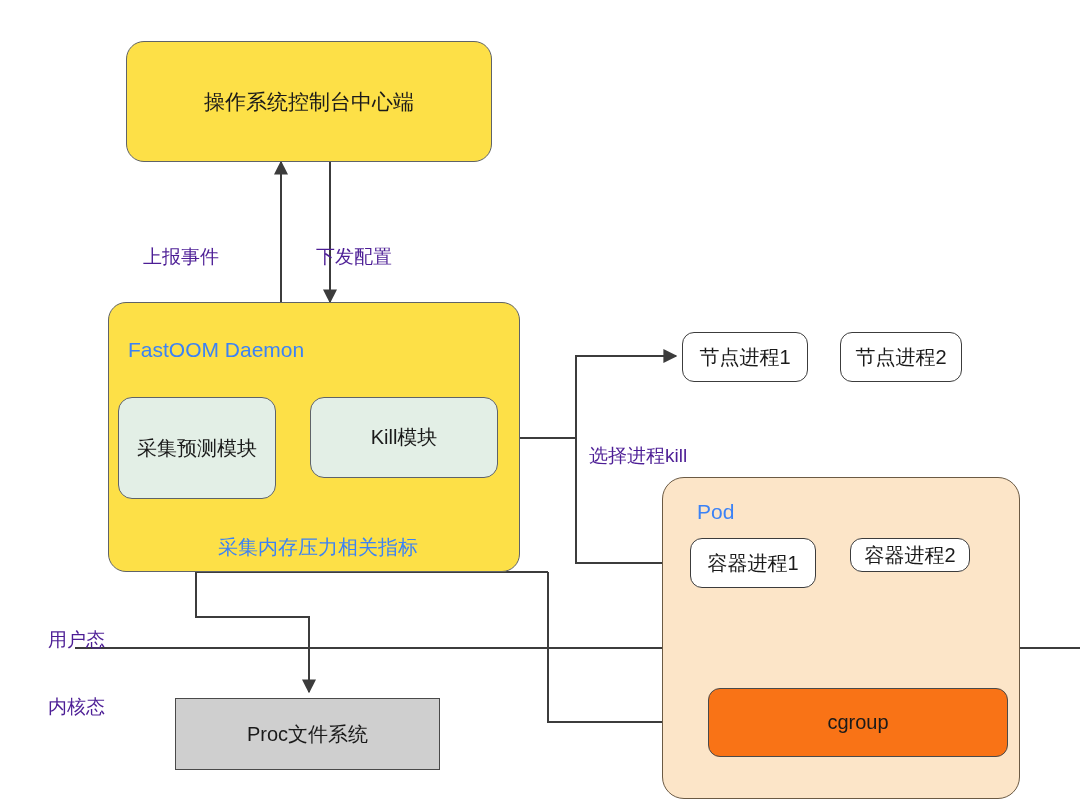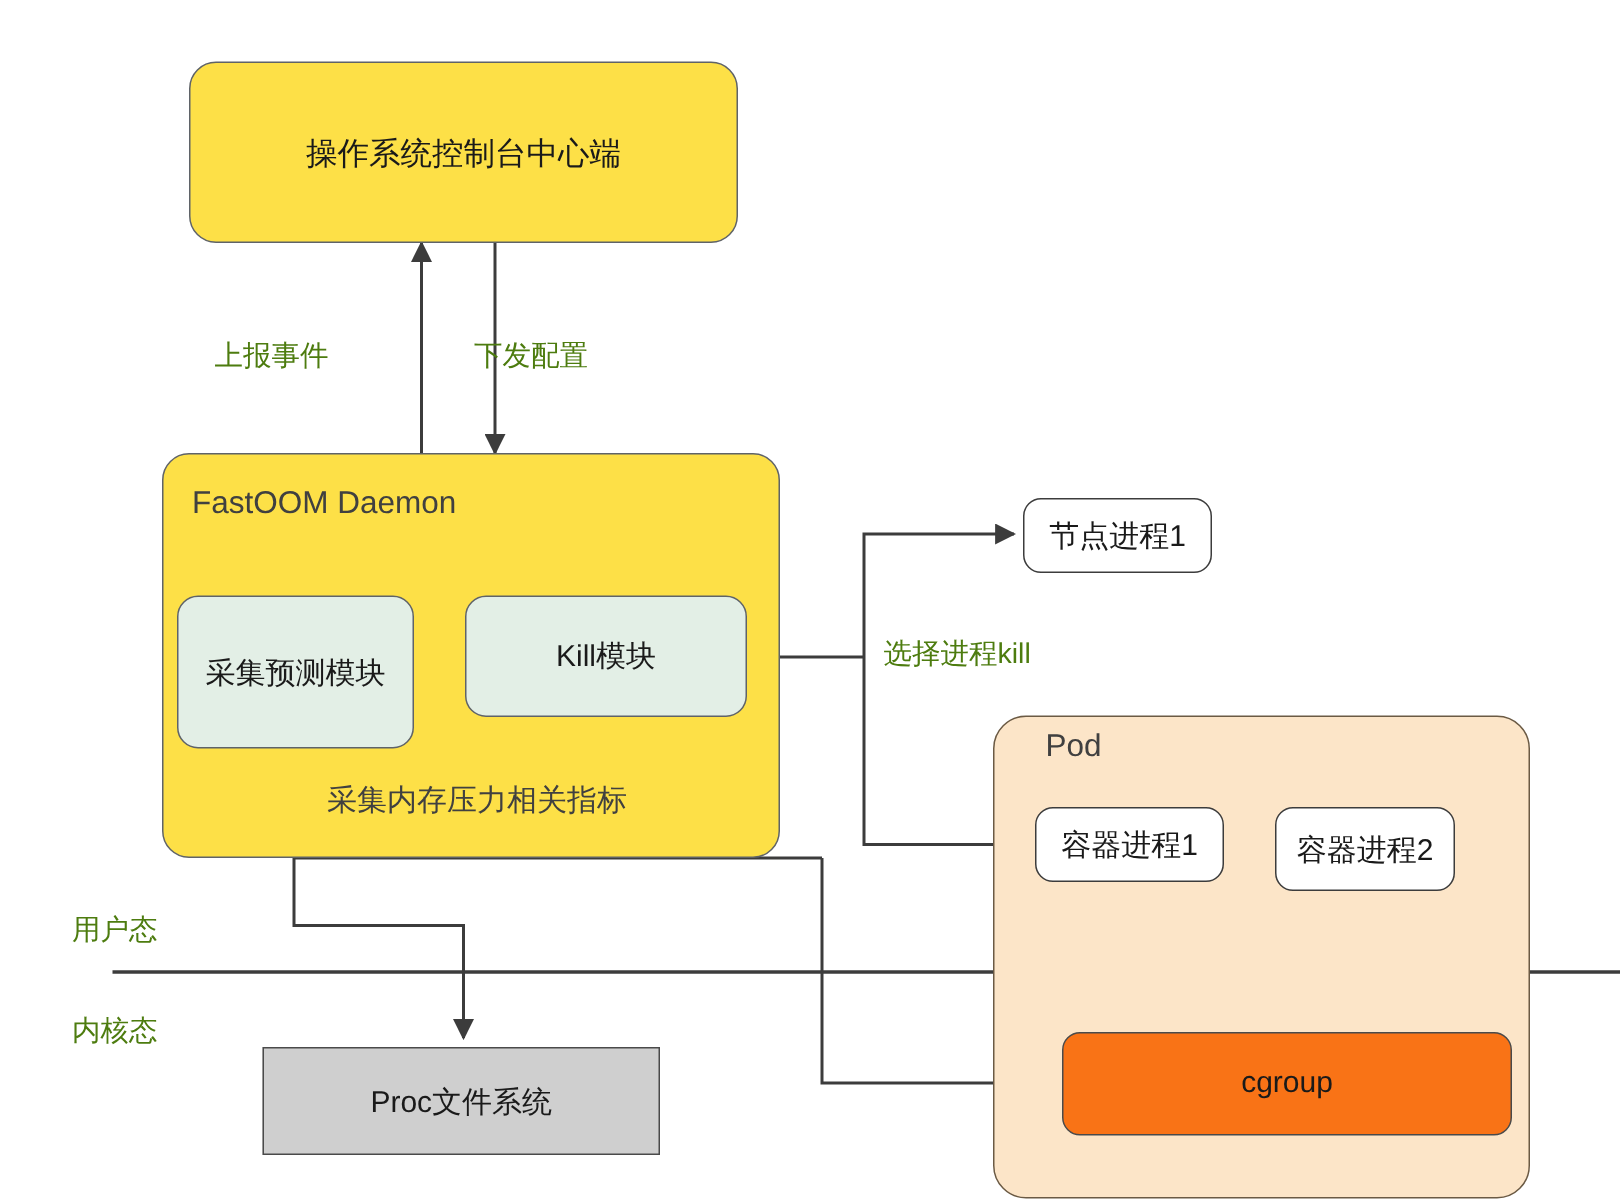--- a/index.html
+++ b/index.html
@@ -58,27 +58,29 @@
     border-radius:0px;
   }
   .gray-box-round{
     background:#f97316;
     border:1.6px solid #4a4a4a;
     border-radius:12px;
   }
   
   .plain-label{
     position:absolute;
-    color:#4d7c0f;
+    color:#4c1d95;
     white-space:nowrap;
+    margin-top:20px;
   }
   .title-in-box{
     position:absolute;
     white-space:nowrap;
-    color:#404040;
+    color:#3b82f6;
+    margin-top:14px;
   }
   .fs-title{ font-size:21px; }
   .fs-box{ font-size:20px;text-align:right; }
   .fs-small{ font-size:19px; }
   .fs-edge{ font-size:19px; }
 </style>
 </head>
 <body>
 
 <div id="canvas">
@@ -114,28 +116,29 @@
   <div class="plain-label fs-edge" style="left:316px; top:224px;">下发配置</div>
 
   <div class="node blue-box" style="left:108px; top:302px; width:412px; height:270px;"></div>
   <div class="title-in-box fs-title" style="left:128px; top:324px;">FastOOM Daemon</div>
   <div class="title-in-box fs-box" style="left:218px; top:520px;">采集内存压力相关指标</div>
 
   <div class="node green-box fs-box" style="left:118px; top:397px; width:158px; height:102px;">采集预测模块</div>
   <div class="node green-box fs-box" style="left:310px; top:397px; width:188px; height:81px;">Kill模块</div>
 
   <div class="node white-box fs-box" style="left:682px; top:332px; width:126px; height:50px;">节点进程1</div>
+  <div class="node white-box fs-box" style="left:840px; top:332px; width:122px; height:50px;">节点进程2</div>
 
   <div class="plain-label fs-edge" style="left:589px; top:423px;">选择进程kill</div>
 
   <div class="node orange-box" style="left:662px; top:477px; width:358px; height:322px;"></div>
   <div class="title-in-box fs-title" style="left:697px; top:486px;">Pod</div>
 
   <div class="node white-box fs-box" style="left:690px; top:538px; width:126px; height:50px;">容器进程1</div>
-  <div class="node white-box fs-box" style="left:850px; top:538px; width:120px; height:56px;">容器进程2</div>
+  <div class="node white-box fs-box" style="left:850px; top:538px; width:120px; height:34px;">容器进程2</div>
 
   <div class="node gray-box-round fs-box" style="left:708px; top:688px; width:300px; height:69px;">cgroup</div>
 
   <div class="plain-label fs-small" style="left:48px; top:607px;">用户态</div>
   <div class="plain-label fs-small" style="left:48px; top:674px;">内核态</div>
 
   <div class="node gray-box fs-box" style="left:175px; top:698px; width:265px; height:72px;">Proc文件系统</div>
 
 </div>
 

